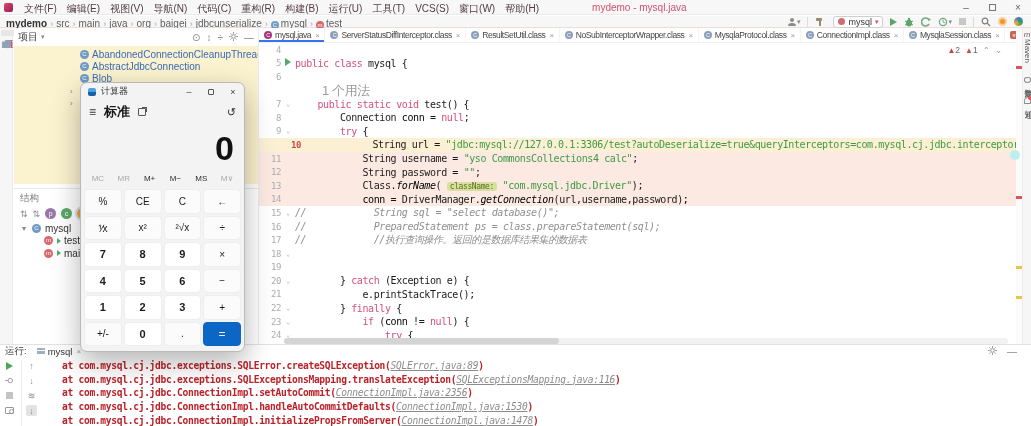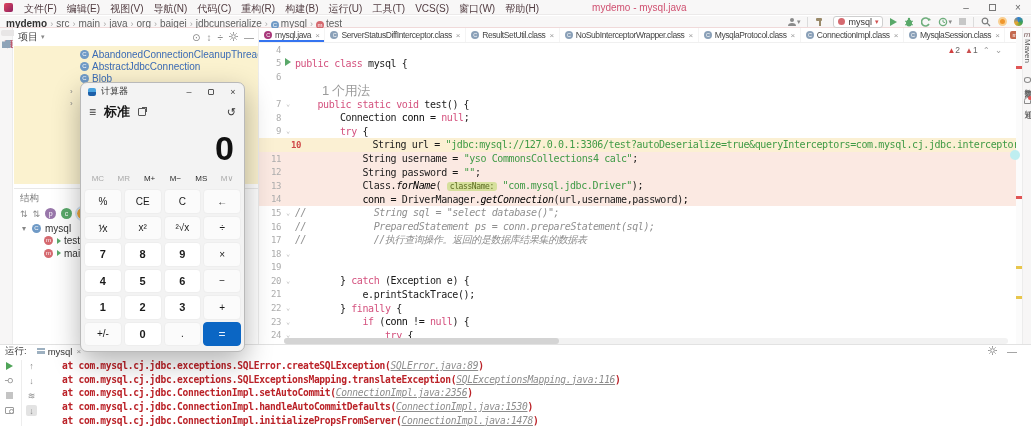--- a/index.html
+++ b/index.html
@@ -429,21 +429,21 @@
         <div class="code-line hint-row"><span class="gut"></span><span class="gutfold"></span><span class="codetext">1 个用法</span></div>
         <div class="code-line"><span class="gut">7</span><span class="gutfold">⌄</span><span class="codetext"><span class="sp">    </span><span class="sk">public static void </span><span class="sp">test() {</span></span></div>
         <div class="code-line"><span class="gut">8</span><span class="gutfold"></span><span class="codetext"><span class="sp">        Connection </span><span class="su">conn</span><span class="sp"> = </span><span class="sk">null</span><span class="sp">;</span></span></div>
         <div class="code-line"><span class="gut">9</span><span class="gutfold">⌄</span><span class="codetext"><span class="sp">        </span><span class="sk">try</span><span class="sp"> {</span></span></div>
         <div class="code-line bg-y"><span class="gut red">10</span><span class="gutfold"></span><span class="codetext"><span class="sp">            String url = </span><span class="ss">"jdbc:mysql://127.0.0.1:3306/test?autoDeserialize=true&amp;queryInterceptors=com.mysql.cj.jdbc.interceptors.ServerStatusDiffInterce</span></span></div>
         <div class="code-line bg-s"><span class="gut">11</span><span class="gutfold"></span><span class="codetext"><span class="sp">            String username = </span><span class="ss">"yso_CommonsCollections4_calc"</span><span class="sp">;</span></span></div>
         <div class="code-line bg-s"><span class="gut">12</span><span class="gutfold"></span><span class="codetext"><span class="sp">            String password = </span><span class="ss">""</span><span class="sp">;</span></span></div>
         <div class="code-line bg-s"><span class="gut">13</span><span class="gutfold"></span><span class="codetext"><span class="sp">            Class.</span><span class="sm">forName</span><span class="sp">( </span><span class="sh">className:</span><span class="ss"> "com.mysql.jdbc.Driver"</span><span class="sp">);</span></span></div>
         <div class="code-line bg-s"><span class="gut">14</span><span class="gutfold"></span><span class="codetext"><span class="sp">            </span><span class="su">conn</span><span class="sp"> = DriverManager.</span><span class="sm">getConnection</span><span class="sp">(url,username,password)</span><span class="se">;</span></span></div>
         <div class="code-line"><span class="gut">15</span><span class="gutfold">⌄</span><span class="codetext"><span class="sc">//            String sql = "select database()";</span></span></div>
-        <div class="code-line"><span class="gut">16</span><span class="gutfold"></span><span class="codetext"><span class="sc">//            PreparedStatement ps = conn.prepareStatement(sql);</span></span></div>
+        <div class="code-line"><span class="gut">16</span><span class="gutfold"></span><span class="codetext"><span class="sc">//            PreparedStatement ps = class.prepareStatement(sql);</span></span></div>
         <div class="code-line"><span class="gut">17</span><span class="gutfold"></span><span class="codetext"><span class="sc">//            //执行查询操作。返回的是数据库结果集的数据表</span></span></div>
         <div class="code-line"><span class="gut">18</span><span class="gutfold">⌄</span></div>
         <div class="code-line"><span class="gut">19</span><span class="gutfold"></span><span class="codetext"></span></div>
         <div class="code-line"><span class="gut">20</span><span class="gutfold">⌄</span><span class="codetext"><span class="sp">        } </span><span class="sk">catch</span><span class="sp"> (Exception e) {</span></span></div>
         <div class="code-line"><span class="gut">21</span><span class="gutfold"></span><span class="codetext"><span class="sp">            e.printStackTrace();</span></span></div>
         <div class="code-line"><span class="gut">22</span><span class="gutfold">⌄</span><span class="codetext"><span class="sp">        } </span><span class="sk">finally</span><span class="sp"> {</span></span></div>
         <div class="code-line"><span class="gut">23</span><span class="gutfold">⌄</span><span class="codetext"><span class="sp">            </span><span class="sk">if</span><span class="sp"> (</span><span class="su">conn</span><span class="sp"> != </span><span class="sk">null</span><span class="sp">) {</span></span></div>
         <div class="code-line"><span class="gut">24</span><span class="gutfold">⌄</span><span class="codetext"><span class="sp">                </span><span class="sk">try</span><span class="sp"> {</span></span></div>
         <div class="code-line"><span class="gut">25</span><span class="gutfold"></span><span class="codetext"><span class="sp">                    conn.close();</span></span></div>
       </div>

